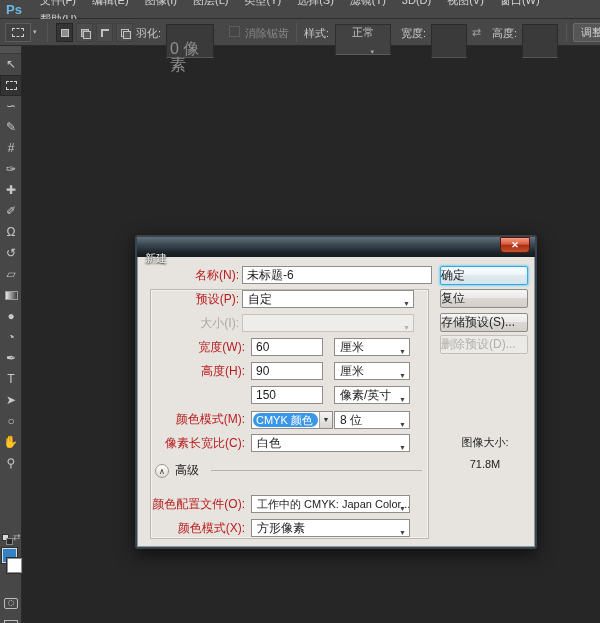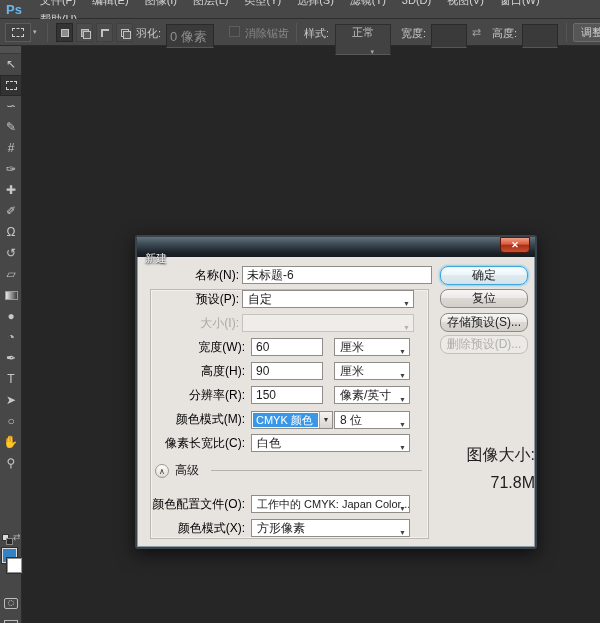--- a/index.html
+++ b/index.html
@@ -11,21 +11,21 @@
     border-bottom:1px solid #2d2d2d;display:flex;align-items:center;}
   #ps-logo{color:#6db6e8;font-weight:bold;font-size:13px;margin:0 10px 0 6px;letter-spacing:0;}
   .menu-item{color:#d6d6d6;font-size:11px;padding:0 8px;line-height:18px;white-space:nowrap;cursor:default;}
 
   
   #optionsbar{position:absolute;left:0;top:19px;width:600px;height:27px;background:#474747;
     border-bottom:1px solid #2b2b2b;}
   .ob{position:absolute;font-size:11px;color:#c9c9c9;line-height:16px;}
   .ob-lab-dim{color:#8a8a8a;}
   .ob-input{background:#3a3a3a;border:1px solid #2a2a2a;border-bottom-color:#565656;color:#8f8f8f;
-    font-size:13px;padding:4px 3px;height:24px;}
+    font-size:16px;padding:16px 3px;height:30px;}
   .ob-sep{position:absolute;top:4px;width:1px;height:19px;background:#3a3a3a;border-right:1px solid #565656;}
   .tp-box{position:absolute;left:5px;top:4px;width:26px;height:19px;border:1px solid #5c5c5c;background:#424242;}
   .tp-marquee{position:absolute;left:6px;top:4px;width:12px;height:9px;border:1px dashed #cfcfcf;}
   .tp-arrow{position:absolute;left:33px;top:9px;color:#b5b5b5;font-size:7px;}
   .mode-btn{position:absolute;top:4px;width:17px;height:19px;border:1px solid #404040;background:#4c4c4c;}
   .mode-btn.pressed{background:#343434;border-color:#262626;}
   .mode-glyph{position:absolute;left:4px;top:5px;width:8px;height:8px;border:1px solid #c2c2c2;background:#8c8c8c;}
   .mode-glyph2{position:absolute;left:6px;top:7px;width:8px;height:8px;border:1px solid #c2c2c2;background:#5a5a5a;}
   .ob-check{position:absolute;width:11px;height:11px;background:#454545;border:1px solid #5d5d5d;top:7px;}
   .ob-dd{background:#424242;border:1px solid #2e2e2e;border-bottom-color:#5a5a5a;color:#c0c0c0;
@@ -55,46 +55,46 @@
 
   
   #dialog{position:absolute;left:135px;top:235px;width:402px;height:314px;background:#e7e4e0;
     border:2px solid #39434c;border-radius:3px;box-shadow:0 5px 18px rgba(0,0,0,.65), inset 0 0 0 1px #8f9aa2;}
   #dlg-title{position:absolute;left:0;top:0;width:100%;height:20px;border-radius:1px 1px 0 0;
     background:linear-gradient(180deg,#62717c 0%,#394650 40%,#1d252c 75%,#141a1f 100%);}
   #dlg-title-text{position:absolute;left:8px;top:14px;color:#f2f2f2;font-size:11px;text-shadow:0 1px 2px #000;}
   #dlg-close{position:absolute;left:363px;top:0px;width:30px;height:16px;border-radius:0 0 4px 4px;
     background:linear-gradient(180deg,#f09c86 0%,#d95b3c 45%,#a82d14 50%,#c4542f 100%);
     border:1px solid #5c1508;color:#fff;font-size:9px;text-align:center;line-height:14px;font-weight:bold;}
-  .dlabel{position:absolute;font-size:12px;color:#000000;text-align:right;line-height:18px;white-space:nowrap;}
+  .dlabel{position:absolute;font-size:12px;color:#b91c1c;text-align:right;line-height:18px;white-space:nowrap;}
   .dlabel.dim{color:#aba8a3;}
   .dinput{position:absolute;height:18px;background:#fff;border:1px solid #8f8d8a;font-size:12px;color:#1d1d1d;
     padding:0 4px;line-height:16px;}
   .dd{position:absolute;height:18px;background:#fff;border:1px solid #8f8d8a;font-size:12px;color:#1d1d1d;
     line-height:16px;padding:0 14px 0 5px;white-space:nowrap;overflow:hidden;}
   .dd .arr{position:absolute;right:3px;top:5px;font-size:7px;color:#444;}
   .dd.disabled{background:#efedea;border-color:#c6c3bf;}
-  .dbtn{position:absolute;left:303px;width:88px;height:19px;border:1px solid #8e8c88;border-radius:8px;
+  .dbtn{position:absolute;left:303px;width:88px;height:19px;border:1px solid #8e8c88;border-radius:2px;
     background:linear-gradient(180deg,#f7f6f5 0%,#eceae8 45%,#dcd9d5 50%,#d2cfca 100%);
-    font-size:12px;color:#1d1d1d;text-align:center;line-height:17px;}
+    font-size:12px;color:#1d1d1d;text-align:left;line-height:17px;}
   .dbtn.ok{border-color:#40a5d8;box-shadow:0 0 2px 1px #7fd1f2, inset 0 0 3px #bfe8f7;
     background:linear-gradient(180deg,#fbfdfe 0%,#eef6fa 45%,#dfeaf0 50%,#d7e4ea 100%);}
   .dbtn.disabled{background:#eceae7;color:#b2afaa;border-color:#c2bfba;}
   #groupbox{position:absolute;left:13px;top:52px;width:279px;height:250px;border:1px solid #bcb9b4;
     box-shadow:inset 0 0 0 1px #f3f1ee;}
   #cm-combo{position:absolute;left:114px;top:174px;width:82px;height:18px;border:1px solid #8f8d8a;background:#fff;}
   #cm-combo .sel{position:absolute;left:1px;top:1px;bottom:1px;right:14px;background:#3a97e8;color:#fff;
     font-size:11px;line-height:14px;padding:0 3px;white-space:nowrap;overflow:hidden;}
   #cm-combo .btn{position:absolute;right:0;top:0;width:13px;height:16px;background:linear-gradient(180deg,#f5f4f2,#d8d5d0);
     border-left:1px solid #a9a6a1;font-size:7px;color:#333;text-align:center;line-height:16px;}
   #adv-toggle{position:absolute;left:18px;top:227px;width:14px;height:14px;border:1px solid #9a978f;border-radius:50%;
     background:linear-gradient(180deg,#fdfdfc,#dedbd6);font-size:8px;color:#333;text-align:center;line-height:13px;}
   #adv-label{position:absolute;left:38px;top:225px;font-size:12px;color:#1d1d1d;}
   #adv-line{position:absolute;left:74px;top:233px;width:211px;height:1px;background:#b5b2ad;}
-  #imgsize{position:absolute;left:298px;top:208px;width:100px;text-align:right;font-size:16px;color:#1d1d1d;}
+  #imgsize{position:absolute;left:298px;top:198px;width:100px;text-align:center;font-size:11px;color:#1d1d1d;}
   #imgsize .val{margin-top:8px;}
 </style>
 </head>
 <body>
 
 <div id="stage">
 
   <div id="menubar">
     <span id="ps-logo">Ps</span>
     <span id="menu-items"><span class="menu-item">文件(F)</span><span class="menu-item">编辑(E)</span><span class="menu-item">图像(I)</span><span class="menu-item">图层(L)</span><span class="menu-item">类型(Y)</span><span class="menu-item">选择(S)</span><span class="menu-item">滤镜(T)</span><span class="menu-item">3D(D)</span><span class="menu-item">视图(V)</span><span class="menu-item">窗口(W)</span><span class="menu-item">帮助(H)</span></span>
@@ -199,27 +199,26 @@
     <span class="dd disabled" style="left:105px;top:77px;width:172px"><span></span><span class="arr" style="color:#b5b2ad">▼</span></span>
 
     <span class="dlabel" style="left:0;top:101px;width:108px">宽度(W):</span>
     <span class="dinput" style="left:114px;top:101px;width:72px">60</span>
     <span class="dd" style="left:197px;top:101px;width:76px"><span>厘米</span><span class="arr">▼</span></span>
 
     <span class="dlabel" style="left:0;top:125px;width:108px">高度(H):</span>
     <span class="dinput" style="left:114px;top:125px;width:72px">90</span>
     <span class="dd" style="left:197px;top:125px;width:76px"><span>厘米</span><span class="arr">▼</span></span>
 
-    <span class="dlabel" style="left:0;top:149px;width:108px">分辨率(R):</span>
     <span class="dinput" style="left:114px;top:149px;width:72px">150</span>
     <span class="dd" style="left:197px;top:149px;width:76px"><span>像素/英寸</span><span class="arr">▼</span></span>
 
     <span class="dlabel" style="left:0;top:173px;width:108px">颜色模式(M):</span>
     <span id="cm-combo">
-      <span class="sel" style="background: rgb(58, 151, 232);">CMYK 颜色</span>
+      <span class="sel" style="background: rgb(58, 151, 232); border-radius: 7px;">CMYK 颜色</span>
       <span class="btn">▼</span>
     </span>
     <span class="dd" style="left:197px;top:174px;width:76px"><span>8 位</span><span class="arr">▼</span></span>
 
     <span class="dlabel" style="left:0;top:197px;width:108px">像素长宽比(C):</span>
     <span class="dd" style="left:114px;top:197px;width:159px"><span>白色</span><span class="arr">▼</span></span>
 
     <span id="adv-toggle">∧</span>
     <span id="adv-label">高级</span>
     <span id="adv-line"></span>

